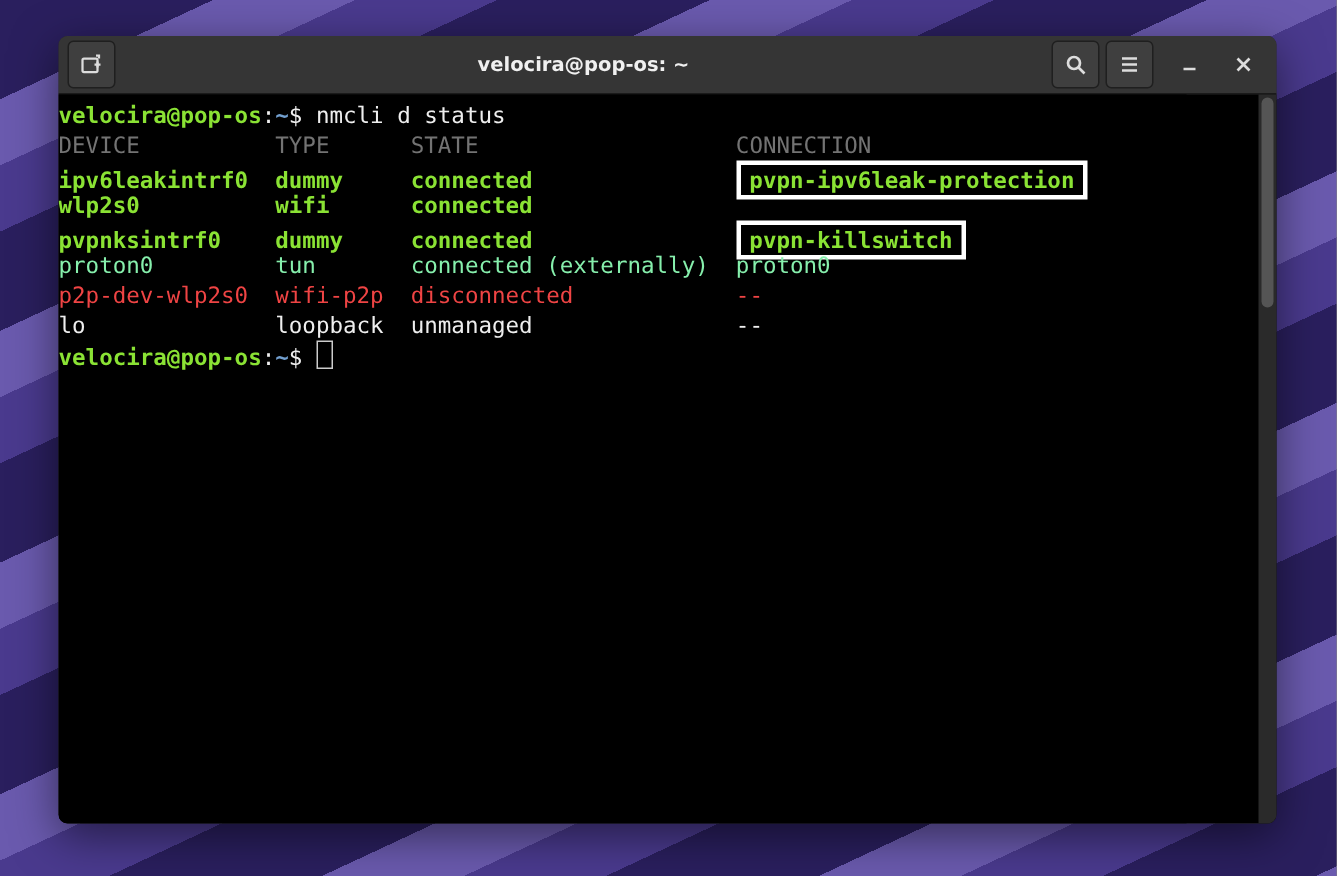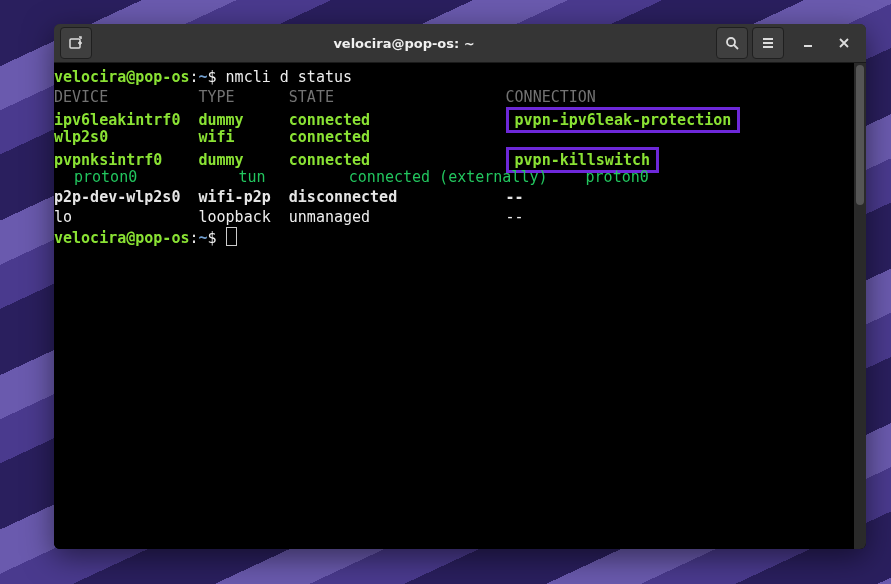--- a/index.html
+++ b/index.html
@@ -8,21 +8,21 @@
     width: 891px;
     height: 584px;
     background: linear-gradient(135deg, #2a1a5e 0%, #2a1a5e 10%, #4a3a8e 10%, #4a3a8e 20%, #2a1a5e 20%, #2a1a5e 30%, #4a3a8e 30%, #4a3a8e 40%, #2a1a5e 40%, #2a1a5e 50%, #4a3a8e 50%, #4a3a8e 60%, #2a1a5e 60%, #2a1a5e 70%, #4a3a8e 70%, #4a3a8e 80%, #2a1a5e 80%, #2a1a5e 90%, #4a3a8e 90%, #4a3a8e 100%);
     background-image: repeating-linear-gradient(155deg, #2a1f5e 0px, #2a1f5e 60px, #6a5aae 60px, #6a5aae 100px, #4a3a8e 100px, #4a3a8e 140px);
     font-family: "DejaVu Sans Mono", "Liberation Mono", monospace;
     overflow: hidden;
     position: relative;
   }
   .window {
     position: absolute;
-    left: 54px;
+    left: 39px;
     top: 24px;
     width: 812px;
     height: 525px;
     background: #2c2c2c;
     border-radius: 6px;
     box-shadow: 0 8px 30px rgba(0,0,0,0.5);
     display: flex;
     flex-direction: column;
     overflow: hidden;
     justify-content: flex-end;
@@ -92,25 +92,25 @@
     left: 2px;
     right: 2px;
     height: 140px;
     background: #555;
     border-radius: 4px;
   }
   
   .c-green { color: #8ae234; font-weight: bold; }
   .c-blue  { color: #729fcf; font-weight: bold; }
   .c-white { color: #eee; }
-  .c-dim   { color: #22c55e; margin-left: 20px; }
-  .c-redbold { color: #e5e5e5; font-weight: bold; }
+  .c-dim   { color: #86efac; }
+  .c-redbold { color: #ef4444; font-weight: normal; }
   .c-hdr  { color: #737373; }
   .hl-box {
-    border: 3px solid #6d28d9;
+    border: 3px solid #ffffff;
     padding: 0px 6px;
     display: inline-block;
     box-sizing: border-box;
   }
   .cursor {
     display: inline-block;
     width: 9px;
     height: 17px;
     border: 1px solid #ccc;
     vertical-align: text-bottom;

